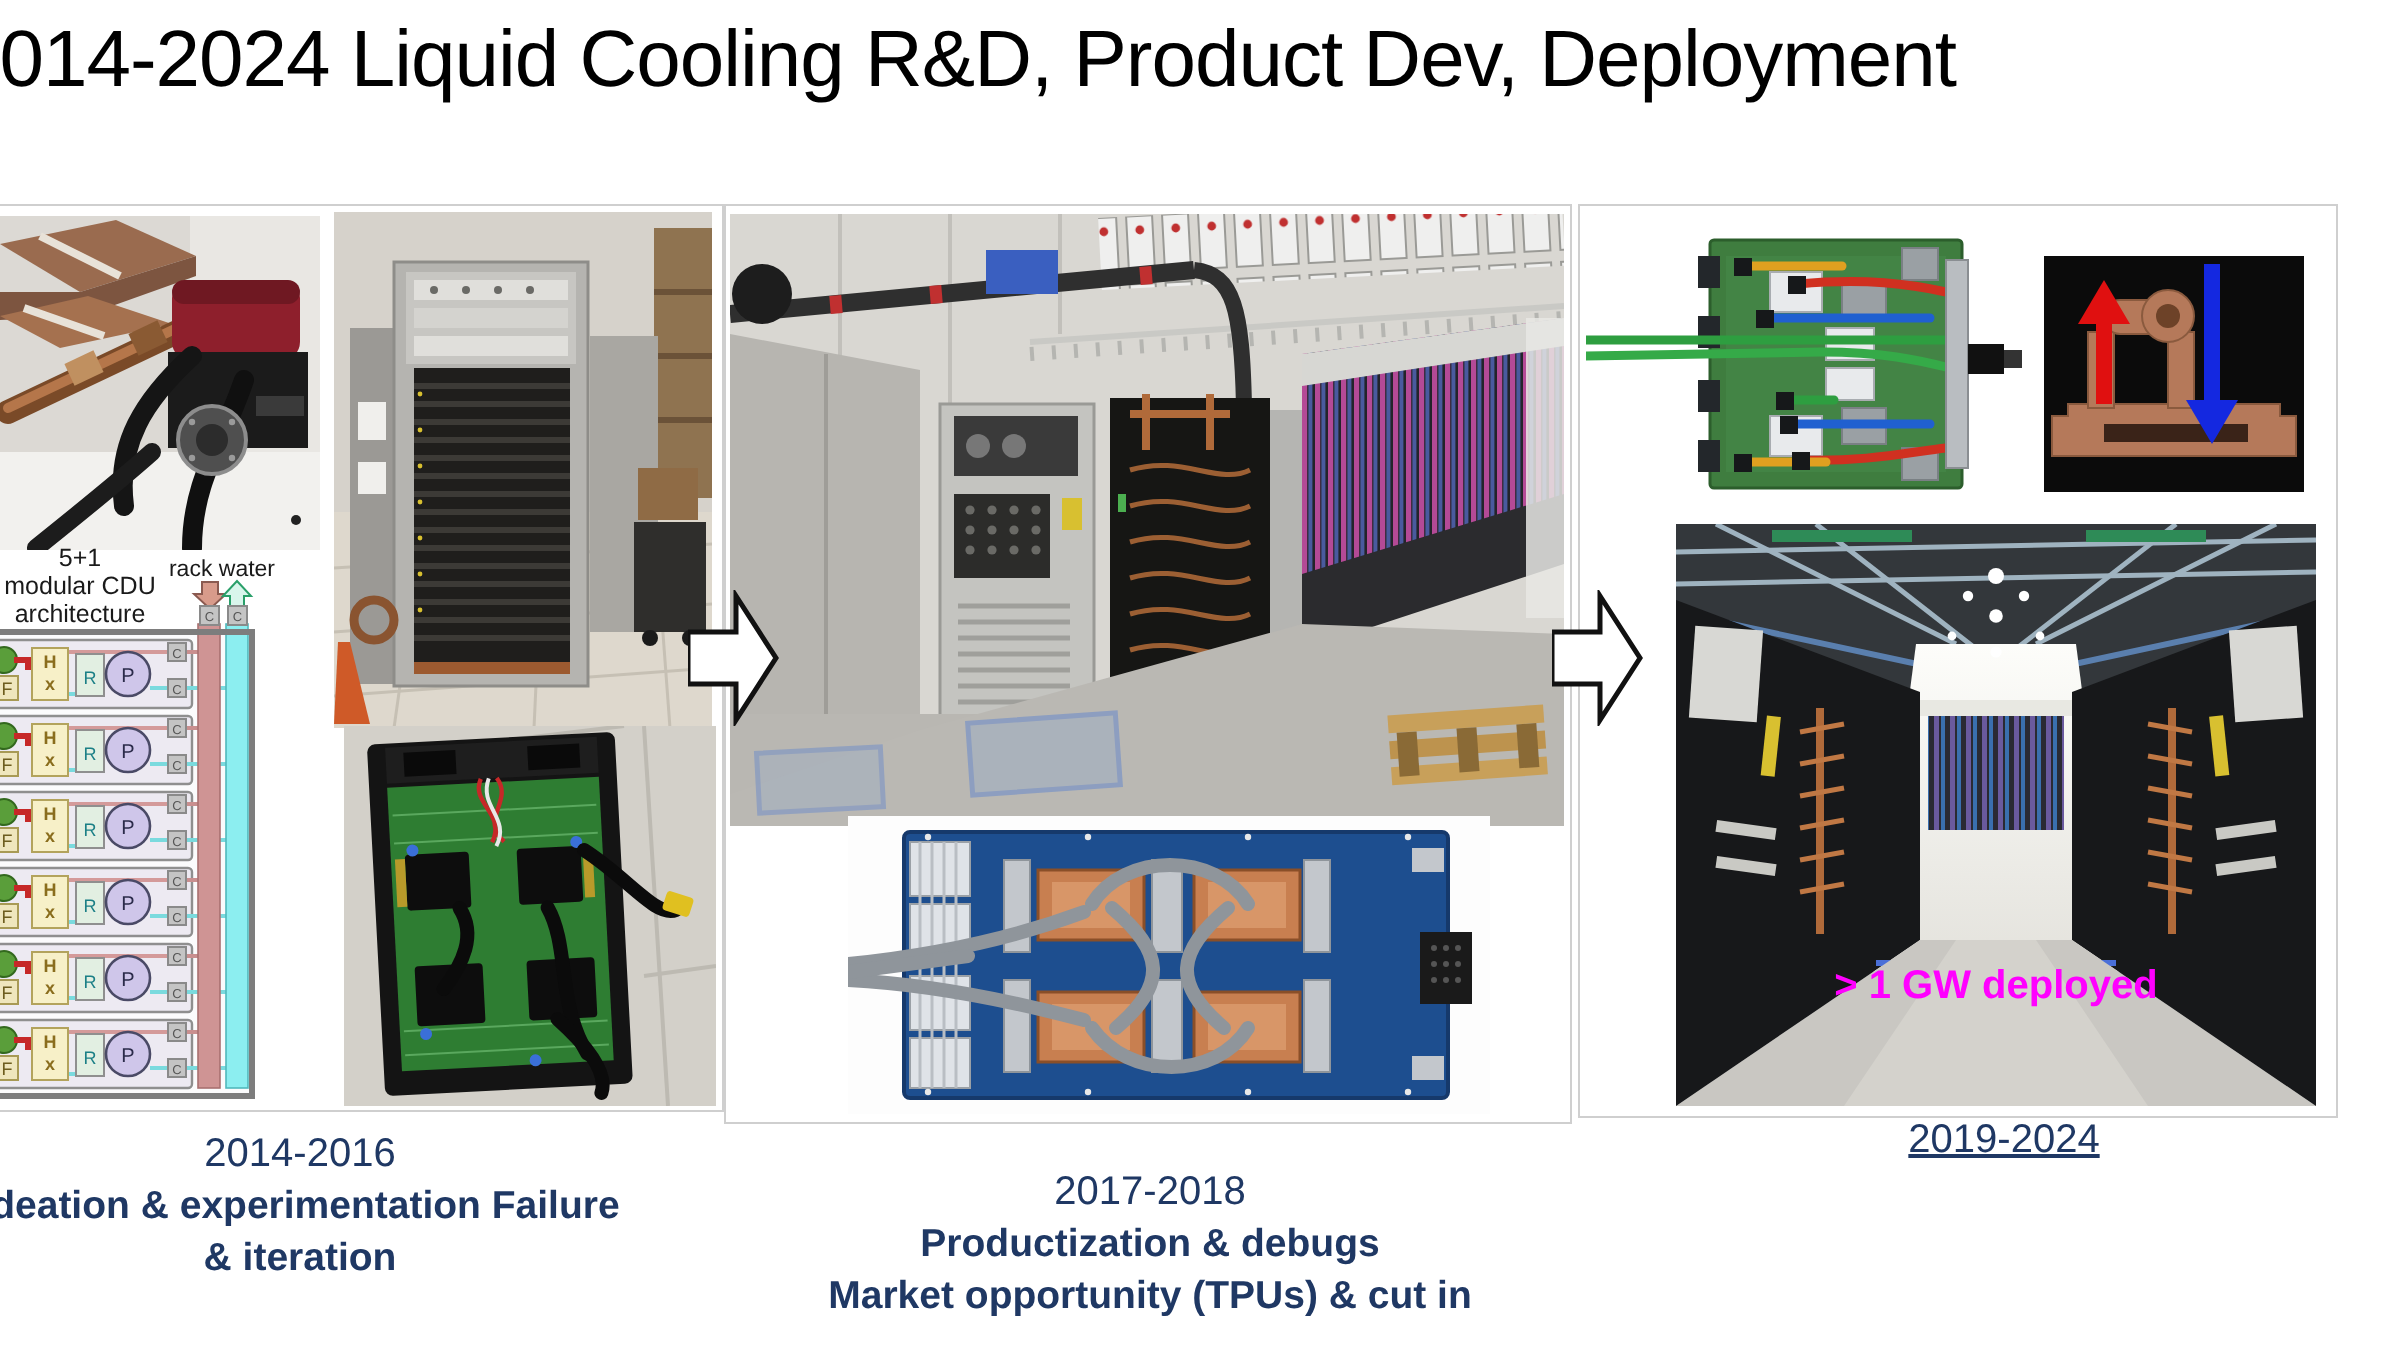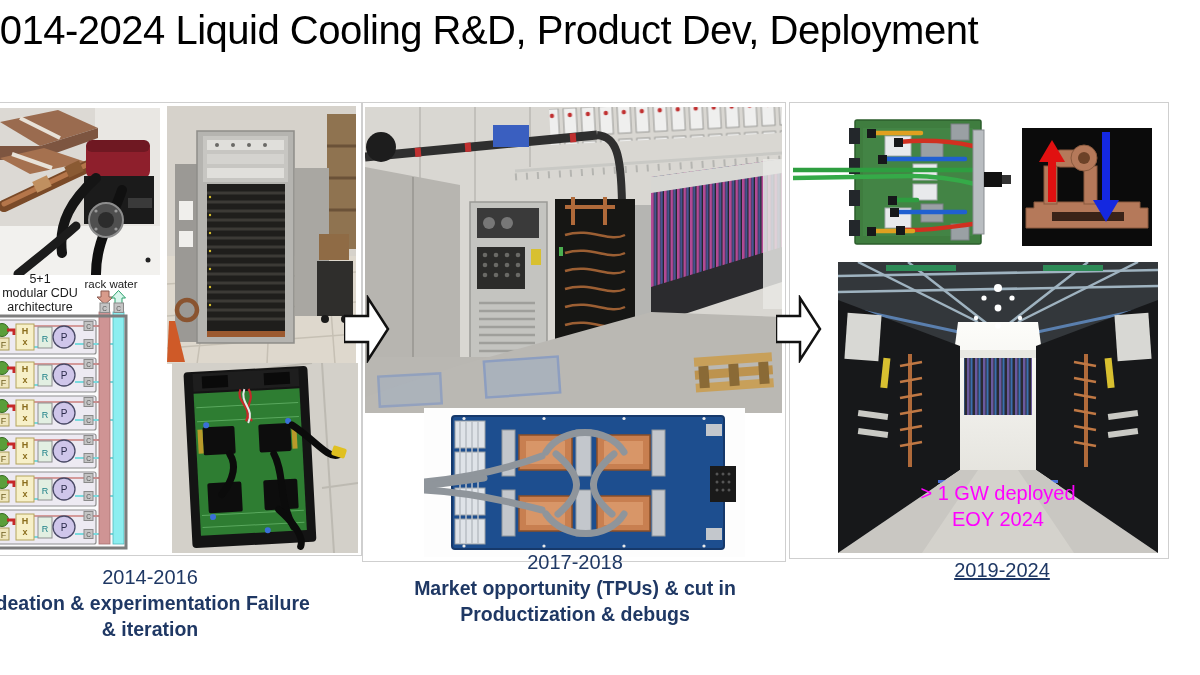--- a/index.html
+++ b/index.html
@@ -10,25 +10,25 @@
   .panel{position:absolute;border:1.5px solid #cfcfcf;background:#fff;z-index:1;}
   .panel.p1{left:-40px;top:102px;width:400px;height:452px;}
   .panel.p2{left:362px;top:102px;width:422px;height:458px;}
   .panel.p3{left:789px;top:102px;width:378px;height:455px;}
   .photo{position:absolute;z-index:2;}
   .arrow{position:absolute;z-index:5;}
   .caption{position:absolute;z-index:3;color:#1f3864;text-align:center;}
   .caption .years{font-size:20px;font-weight:400;line-height:25px;}
   .caption .desc{font-size:19.5px;font-weight:bold;line-height:26px;}
   .cap1{left:-50px;top:565px;width:400px;}
-  .cap2{left:385px;top:550px;width:380px;}
+  .cap2{left:385px;top:584px;width:380px;}
   .cap3{left:818px;top:558px;width:368px;text-decoration:underline;}
   .aisle-wrap{position:absolute;left:838px;top:262px;width:320px;height:291px;z-index:2;}
   .deployed{position:absolute;left:0;right:0;top:218px;text-align:center;
-            color:#ff00ff;font-size:20px;font-weight:normal;line-height:26px;z-index:4;}
+            color:#ff00ff;font-size:20px;font-weight:bold;line-height:26px;z-index:4;}
   svg{display:block;}
   text{font-family:"Liberation Sans", sans-serif;}
 </style>
 </head>
 <body>
 
 <div class="slide">
 
   <h1 class="title">2014-2024 Liquid Cooling R&amp;D, Product Dev, Deployment</h1>
 
@@ -645,31 +645,30 @@
         <rect x="20" y="150" width="30" height="6" transform="rotate(8 35 153)"></rect>
         <rect x="20" y="168" width="30" height="6" transform="rotate(8 35 171)"></rect>
         <rect x="270" y="150" width="30" height="6" transform="rotate(-8 285 153)"></rect>
         <rect x="270" y="168" width="30" height="6" transform="rotate(-8 285 171)"></rect>
       </g>
       <polygon points="122,208 198,208 320,291 0,291" fill="#c9c7c2"></polygon>
       <polygon points="140,208 180,208 236,291 84,291" fill="#d4d2cc"></polygon>
     </svg>
     <div class="deployed">
       <div>&gt; 1 GW deployed</div>
-      <div>EOY 2024</div>
     </div>
   </div>
 
   <div class="caption cap1">
     <div class="years">2014-2016</div>
     <div class="desc">Ideation &amp; experimentation Failure</div>
     <div class="desc">&amp; iteration</div>
   </div>
   <div class="caption cap2">
     <div class="years">2017-2018</div>
+    <div class="desc">Productization &amp; debugs</div>
     <div class="desc">Market opportunity (TPUs) &amp; cut in</div>
-    <div class="desc">Productization &amp; debugs</div>
   </div>
   <div class="caption cap3">
     <div class="years">2019-2024</div>
   </div>
 
 </div>
 
 </body></html>

